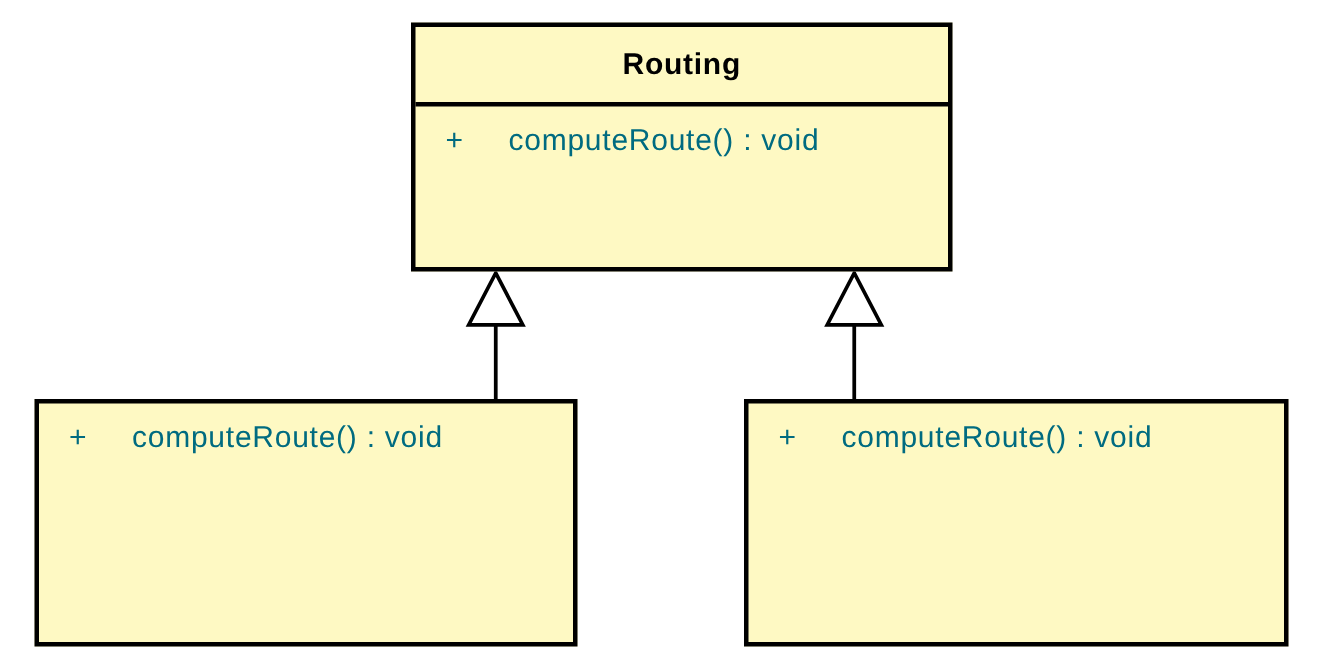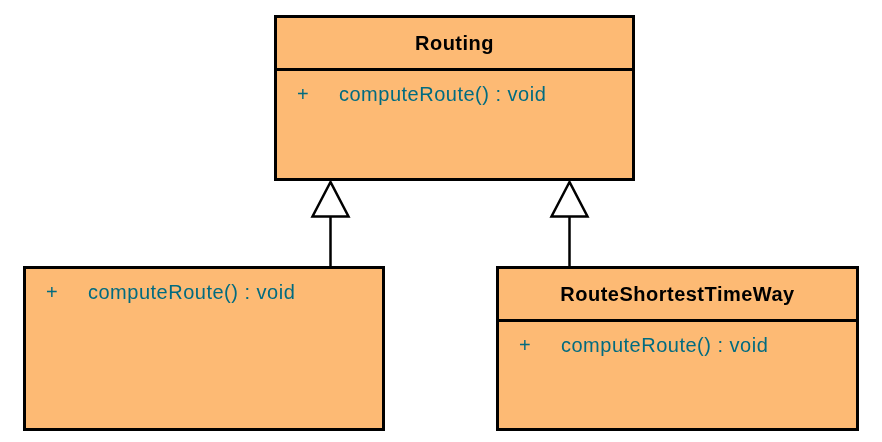--- a/index.html
+++ b/index.html
@@ -30,21 +30,21 @@
   }
   .edges polygon {
     fill: #ffffff;
     stroke: var(--border, #000000);
     stroke-width: 2.5;
     stroke-linejoin: miter;
   }
   .uml-class {
     position: absolute;
     box-sizing: border-box;
-    background: #fdba74;
+    background: #fef9c3;
     border: 3px solid var(--border, #000000);
   }
   .cls-title {
     height: 50px;
     border-bottom: 3px solid var(--border, #000000);
     display: flex;
     align-items: center;
     justify-content: center;
     font-size: 20px;
     font-weight: bold;
@@ -93,21 +93,20 @@
 
   <div class="uml-class" style="left:23px; top:266px; width:362px; height:165px;">
     <div class="cls-methods">
       <div class="method-row">
         <span class="vis">+</span><span class="sig">computeRoute() : void</span>
       </div>
     </div>
   </div>
 
   <div class="uml-class" style="left:496px; top:266px; width:363px; height:165px;">
-    <div class="cls-title">RouteShortestTimeWay</div>
     <div class="cls-methods">
       <div class="method-row">
         <span class="vis">+</span><span class="sig">computeRoute() : void</span>
       </div>
     </div>
   </div>
 
 </div>
 
 </body></html>

